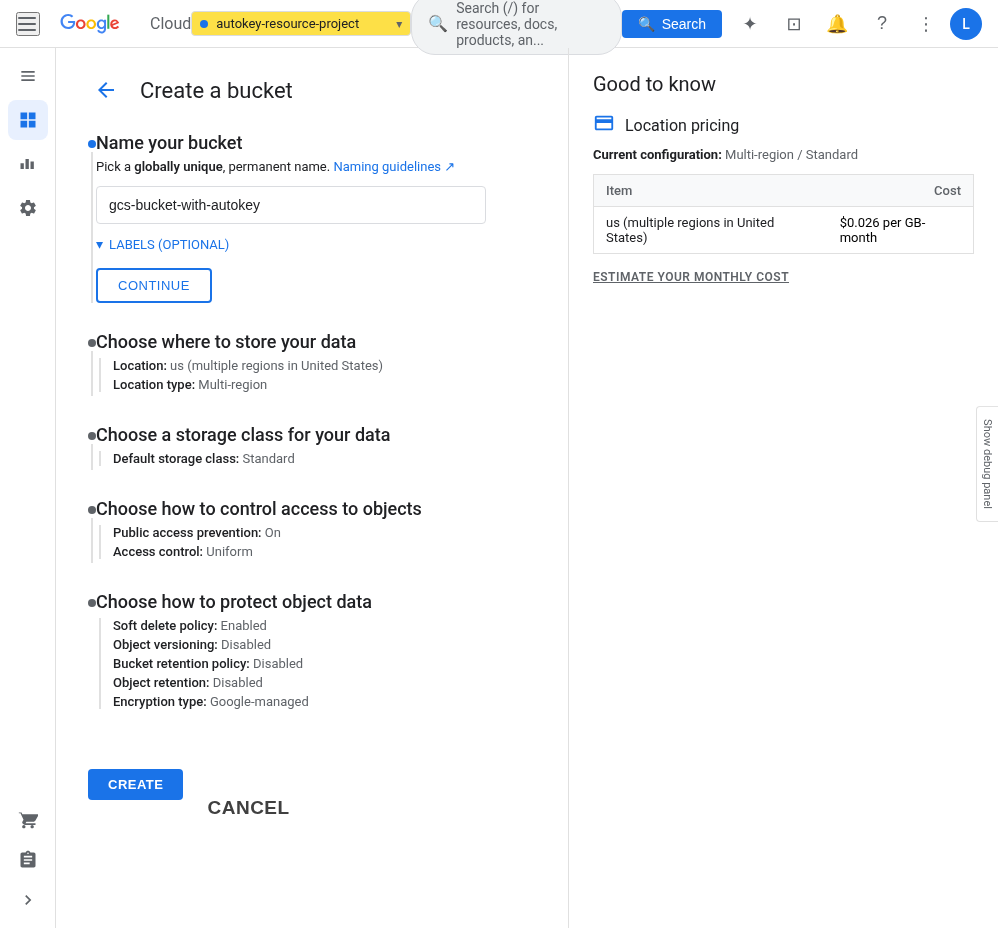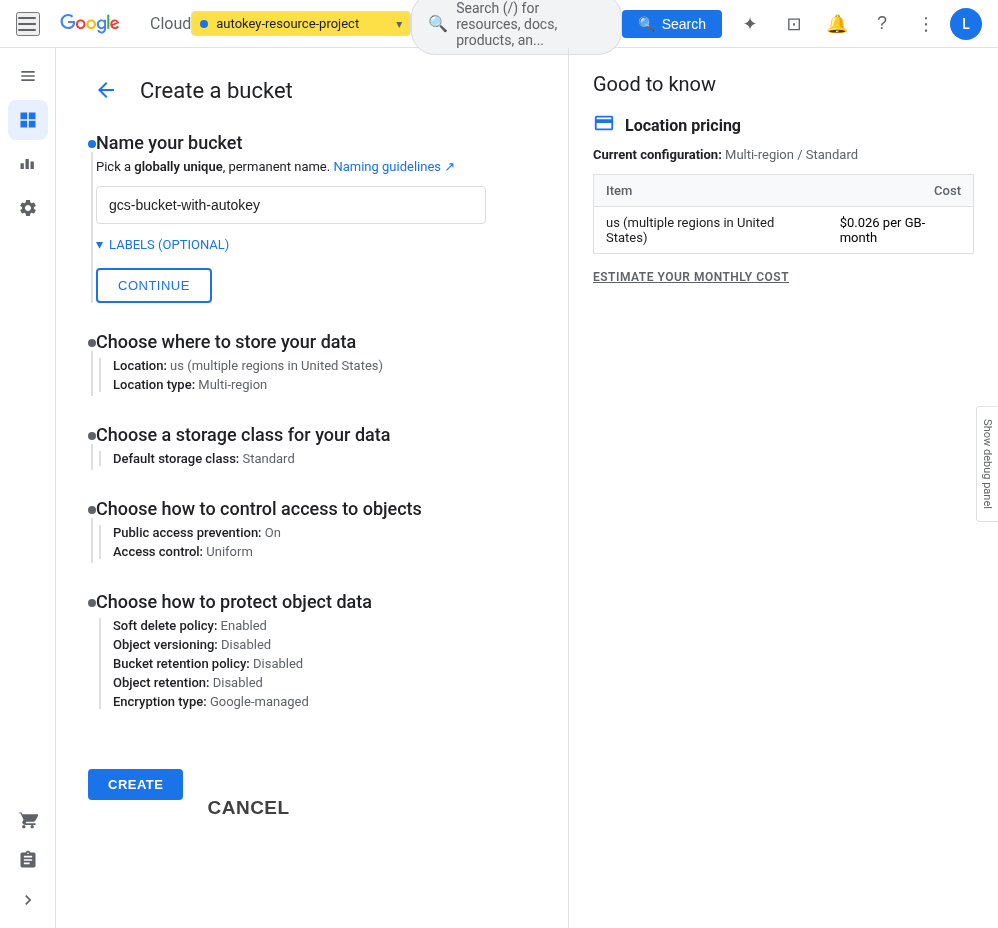--- a/index.html
+++ b/index.html
@@ -97,21 +97,21 @@
       cursor: pointer; letter-spacing: 0.5px; padding: 8px 8px; margin-top: 48px;
     }
 
     
     .right-panel { width: 430px; padding: 24px; border-left: 1px solid #e0e0e0; overflow-y: auto; }
     .good-to-know-title { font-size: 20px; color: #202124; font-weight: 400; margin-bottom: 16px; }
     
     .location-pricing-card { padding: 0; }
     .card-header { display: flex; align-items: center; gap: 10px; margin-bottom: 8px; }
     .card-icon { color: #1a73e8; font-size: 20px; }
-    .card-title { font-size: 16px; font-weight: 700; color: #202124; }
+    .card-title { font-size: 16px; font-weight: 400; color: #202124; }
     .card-desc { font-size: 13px; color: #5f6368; margin-bottom: 8px; line-height: 1.5; }
     .pricing-link { color: #1a73e8; text-decoration: none; }
     
     .current-config { font-size: 13px; color: #202124; margin-bottom: 12px; }
     .current-config span { color: #5f6368; }
     
     .pricing-table { width: 100%; border: 1px solid #e0e0e0; border-radius: 0; border-collapse: collapse; font-size: 13px; }
     .pricing-table th { background: #f8f9fa; padding: 8px 12px; text-align: left; color: #5f6368; font-weight: 500; border-bottom: 1px solid #e0e0e0; }
     .pricing-table th.cost-col { text-align: right; }
     .pricing-table td { padding: 8px 12px; border-bottom: 1px solid #f1f3f4; color: #202124; }

